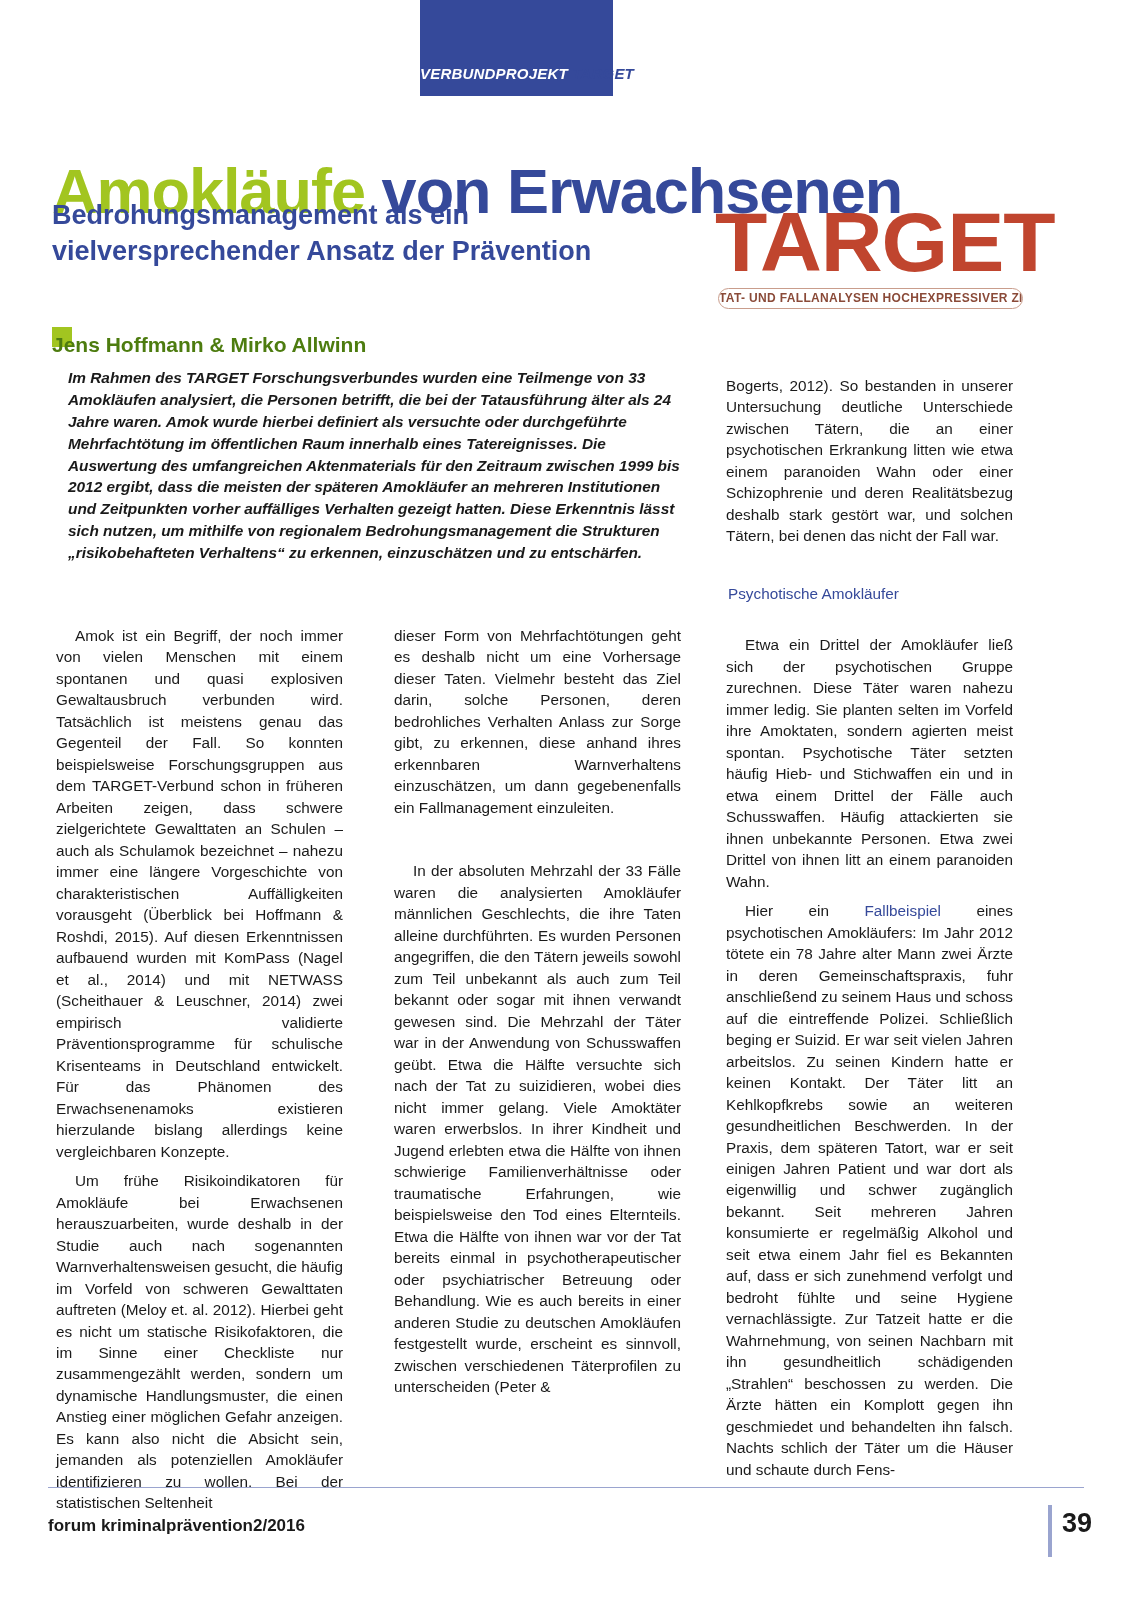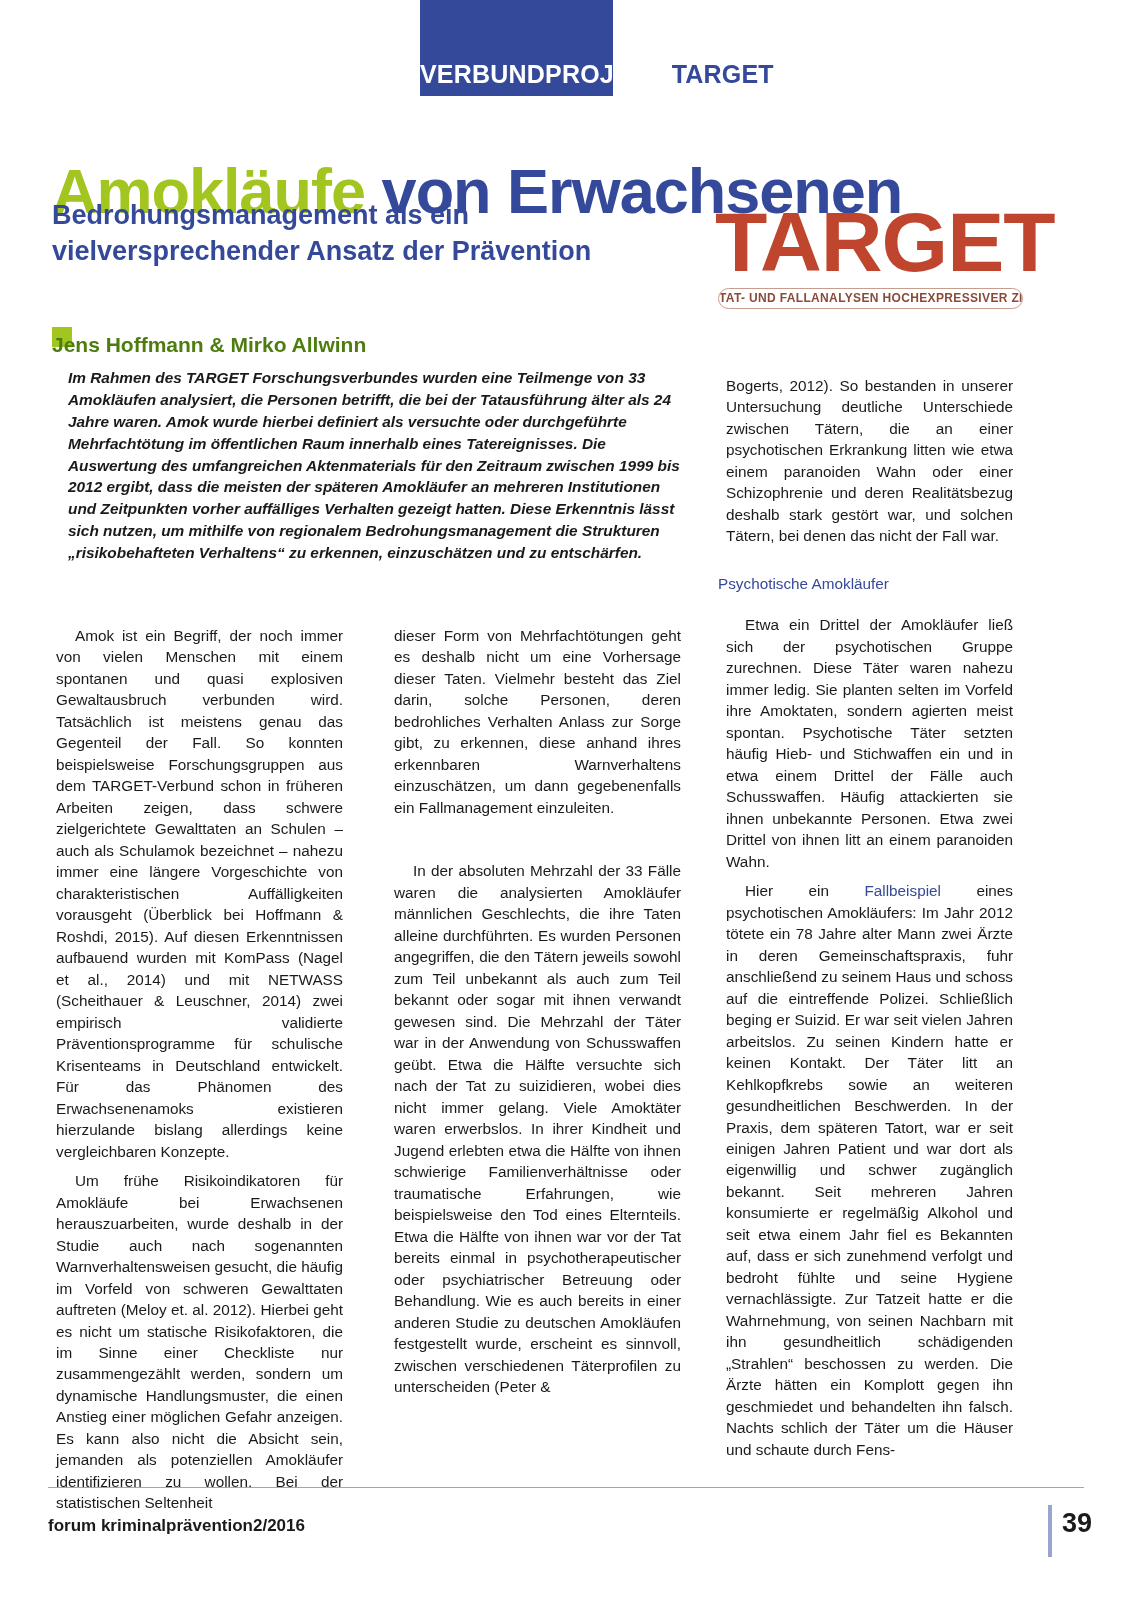--- a/index.html
+++ b/index.html
@@ -25,23 +25,24 @@
     height: 96px;
     background: #35499a;
   }
   .header-label {
     position: absolute;
     left: 420px;
     top: 59px;
     height: 30px;
     line-height: 30px;
     white-space: nowrap;
-    font-size: 25px;
+    font-size: 15px;
     font-weight: bold;
     letter-spacing: 0.2px;
+    font-style: italic;
   }
   .header-label .hl-white { color: #ffffff; }
   .header-label .hl-blue  { color: #35499a; }
 
   
   .title {
     position: absolute;
     left: 52px;
     top: 118px;
     width: 1010px;
@@ -153,21 +154,21 @@
     color: #35499a;
     font-size: 15.3px;
     font-weight: bold;
     line-height: 1.3;
     margin: 0;
   }
   .sec-head-sm {
     color: #35499a;
     font-size: 15.3px;
     font-weight: normal;
-    margin: 0;
+    margin: 10px;
   }
   .sec-marker {
     display: inline-block;
     width: 19px;
     height: 19px;
     background: #a2c520;
     vertical-align: -4px;
     margin-right: -15px;
     position: relative;
     z-index: -1;

